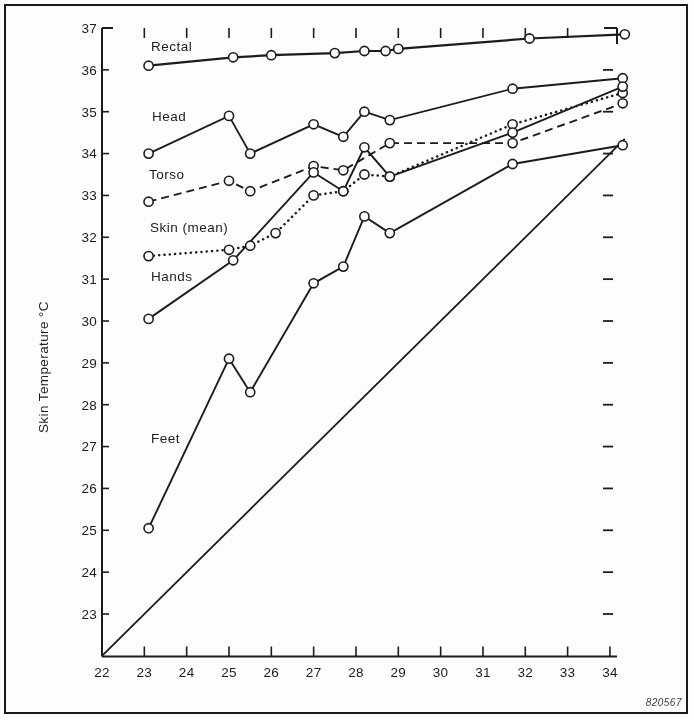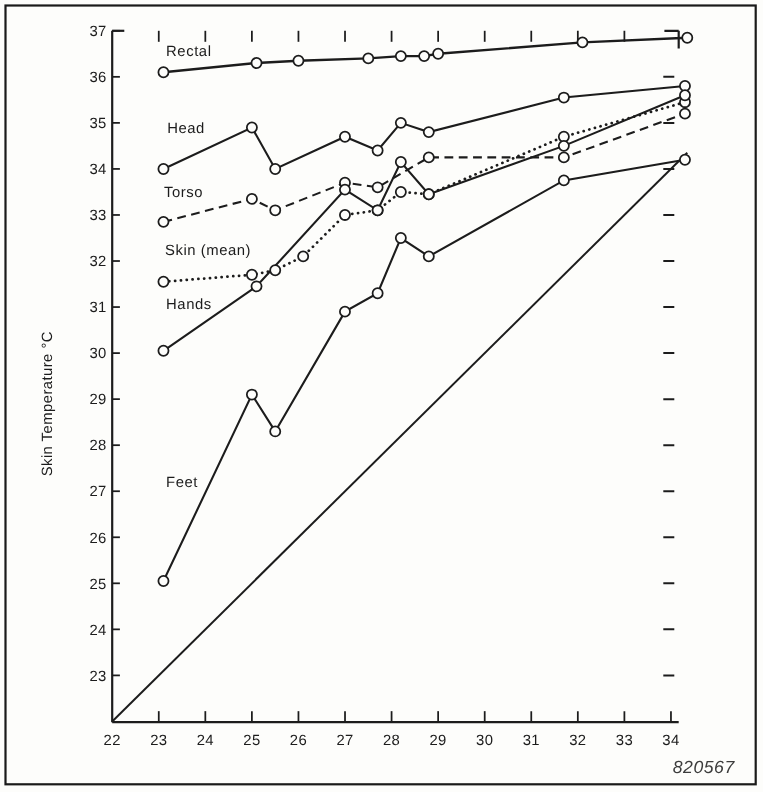--- a/index.html
+++ b/index.html
@@ -5,21 +5,21 @@
   html,body{margin:0;padding:0;background:#e9e9e9;}
   .stage{position:relative;width:694px;height:720px;background:#fdfdfb;overflow:hidden;
          font-family:"Liberation Sans","DejaVu Sans",sans-serif;color:#1c1c1c;}
   .figure-border{position:absolute;left:4px;top:4px;width:684px;height:710px;
                  border:2px solid #1a1a1a;box-sizing:border-box;pointer-events:none;}
   #chart-svg{position:absolute;left:0;top:0;}
   .ylabel{position:absolute;left:43px;top:367px;transform:translate(-50%,-50%) rotate(-90deg);
           font-size:13.5px;letter-spacing:.4px;white-space:nowrap;}
   .xlabel{position:absolute;left:351px;top:687px;transform:translateX(-50%);
           font-size:13.5px;letter-spacing:.4px;white-space:nowrap;}
-  .fignum{position:absolute;right:26px;bottom:12px;font-size:16px;font-style:italic;
+  .fignum{position:absolute;right:12px;bottom:12px;font-size:10px;font-style:italic;
           color:#3c3c3c;letter-spacing:.5px;text-align:right;}
 </style>
 </head>
 <body>
 
 <div class="stage">
   <svg id="chart-svg" width="694" height="720" viewBox="0 0 694 720">
       <g>
         <line x1="102" y1="28" x2="102" y2="656.5" stroke="#1c1c1c" stroke-width="2"></line>
         <line x1="102" y1="656.5" x2="617" y2="656.5" stroke="#1c1c1c" stroke-width="2"></line>

